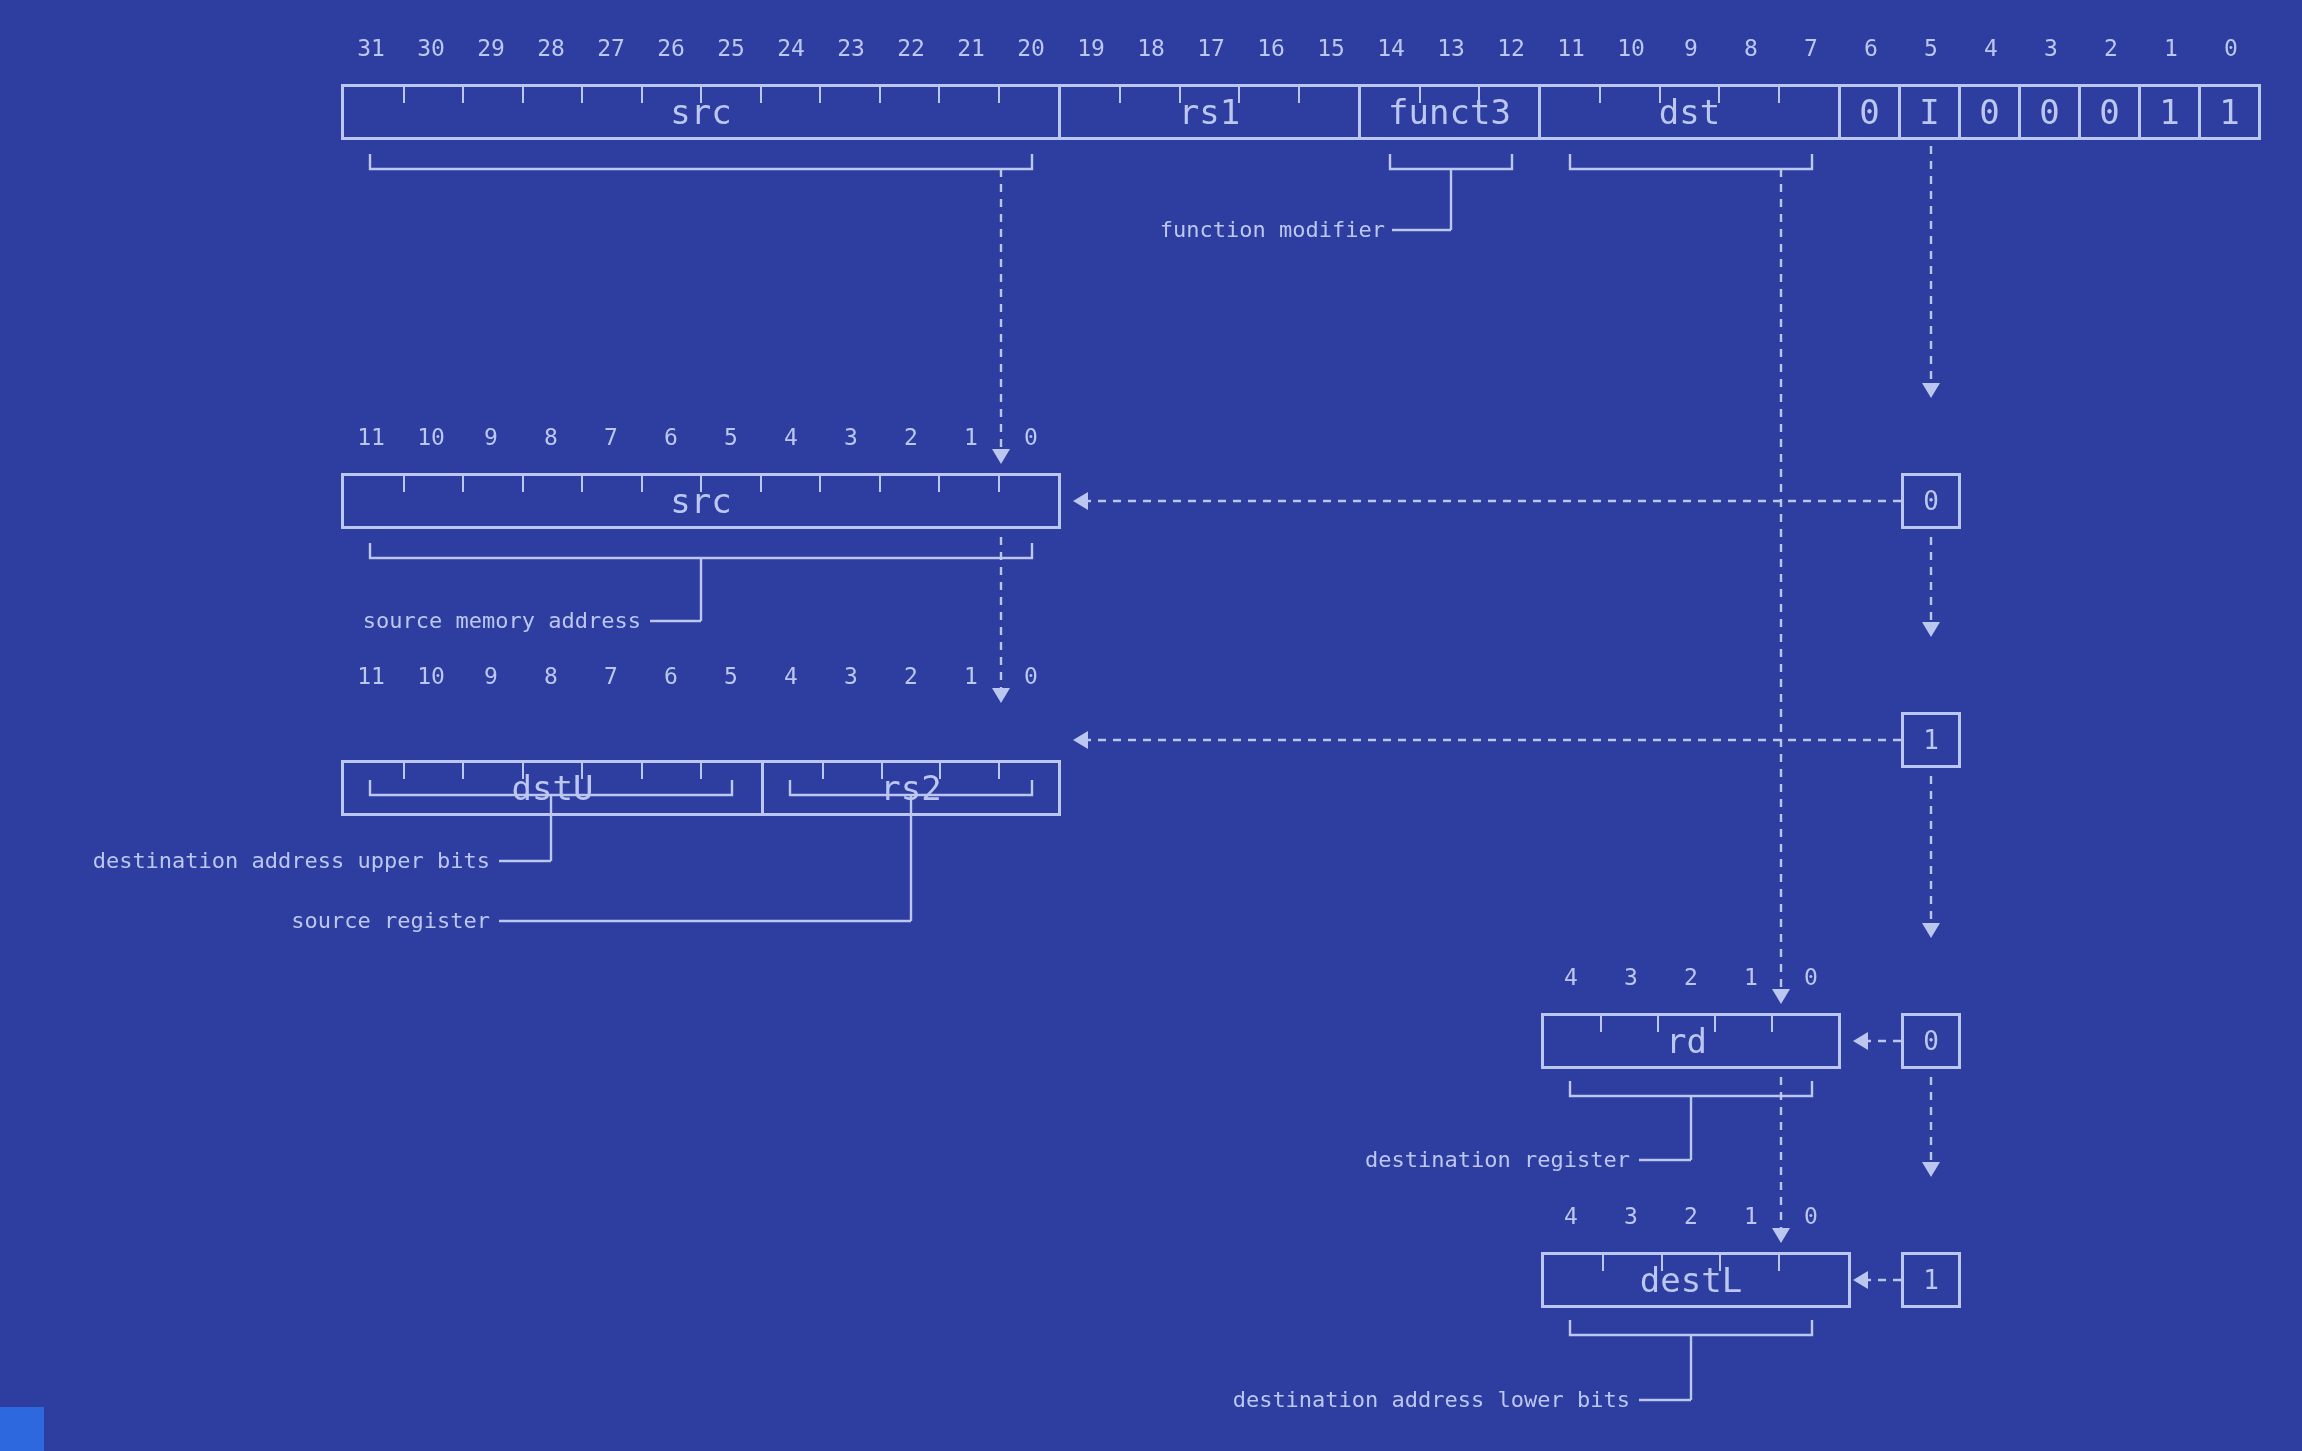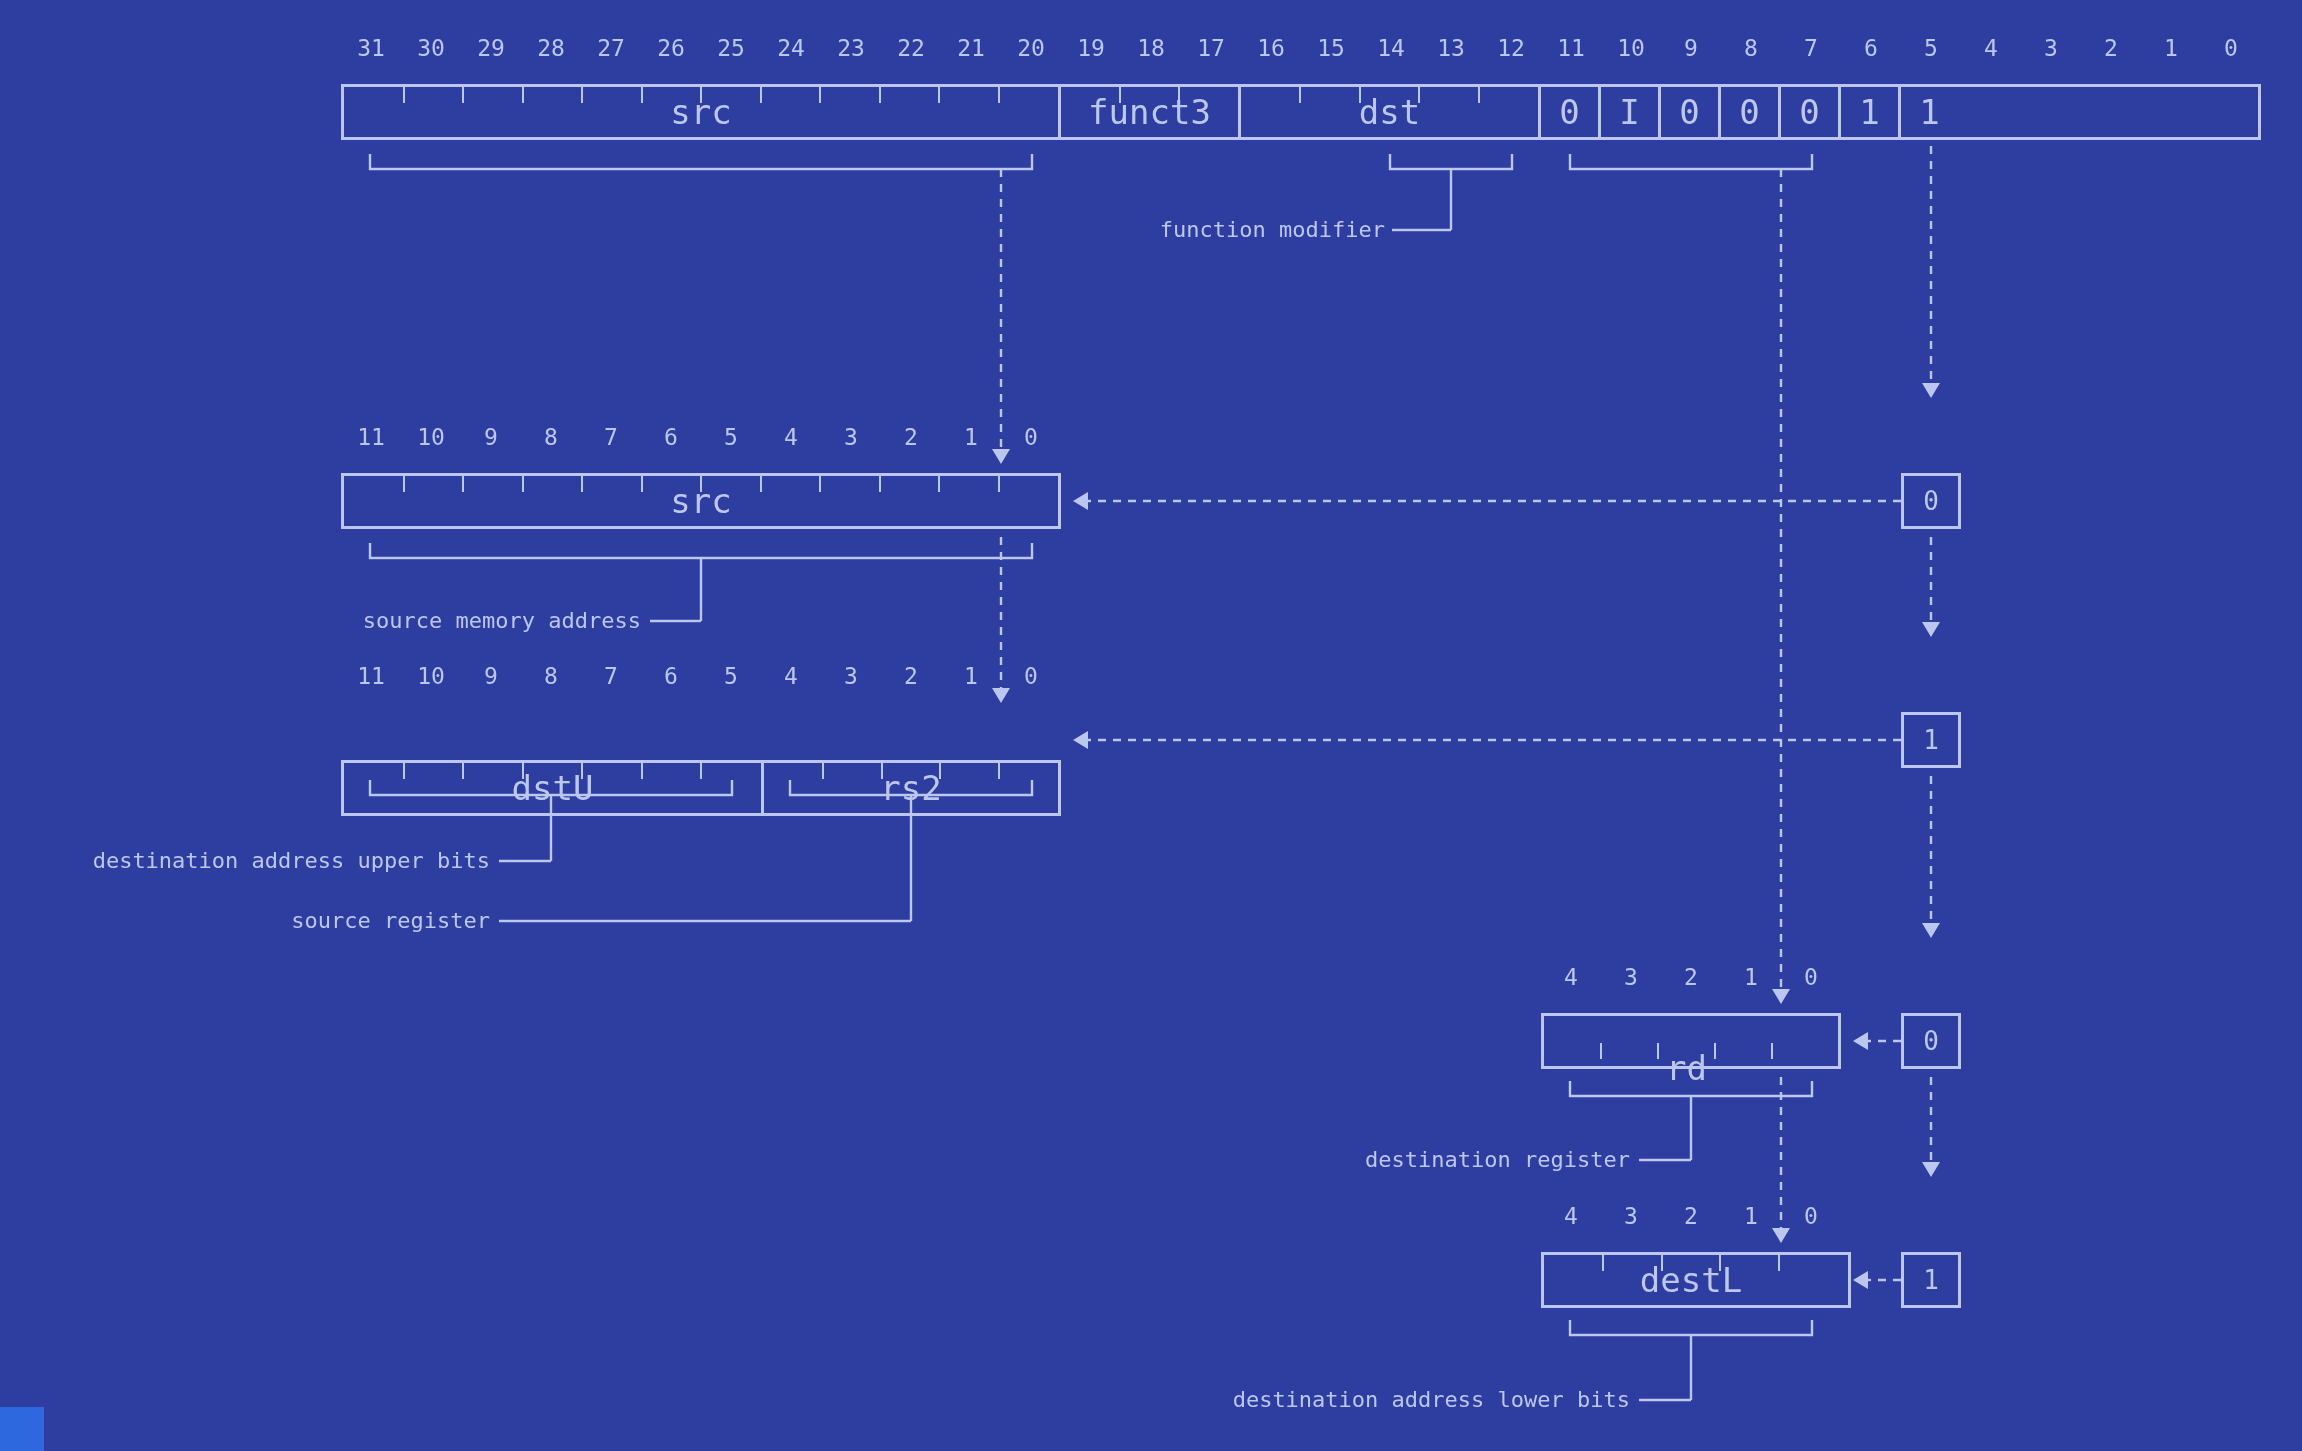--- a/index.html
+++ b/index.html
@@ -143,20 +143,30 @@
           <span class="cell"></span>
           <span class="cell"></span>
           <span class="cell"></span>
           <span class="cell"></span>
           <span class="cell"></span>
           <span class="cell"></span>
           <span class="cell"></span>
         </div>
       <span class="flabel">src</span>
     </div>
+    <div class="field" style="width:300px;">
+      <div class="cells">
+          <span class="cell"></span>
+          <span class="cell"></span>
+          <span class="cell"></span>
+          <span class="cell"></span>
+          <span class="cell"></span>
+        </div>
+      <span class="flabel">rs1</span>
+    </div>
     <div class="field" style="width:180px;">
       <div class="cells">
           <span class="cell"></span>
           <span class="cell"></span>
           <span class="cell"></span>
         </div>
       <span class="flabel">funct3</span>
     </div>
     <div class="field" style="width:300px;">
       <div class="cells">
@@ -256,21 +266,21 @@
   <div class="caption" style="left:265px;top:906px;width:225px;">source register</div>
 
   <div class="bitnums" style="left:1541px;top:959px;width:300px;">
       <span>4</span>
       <span>3</span>
       <span>2</span>
       <span>1</span>
       <span>0</span>
     </div>
   <div class="register" style="left:1541px;top:1013px;width:300px;height:56px;">
-    <div class="field" style="width:285px;margin-top:27px;">
+    <div class="field" style="width:285px;">
       <div class="cells">
           <span class="cell"></span>
           <span class="cell"></span>
           <span class="cell"></span>
           <span class="cell"></span>
           <span class="cell"></span>
         </div>
       <span class="flabel">rd</span>
     </div>
   </div>

